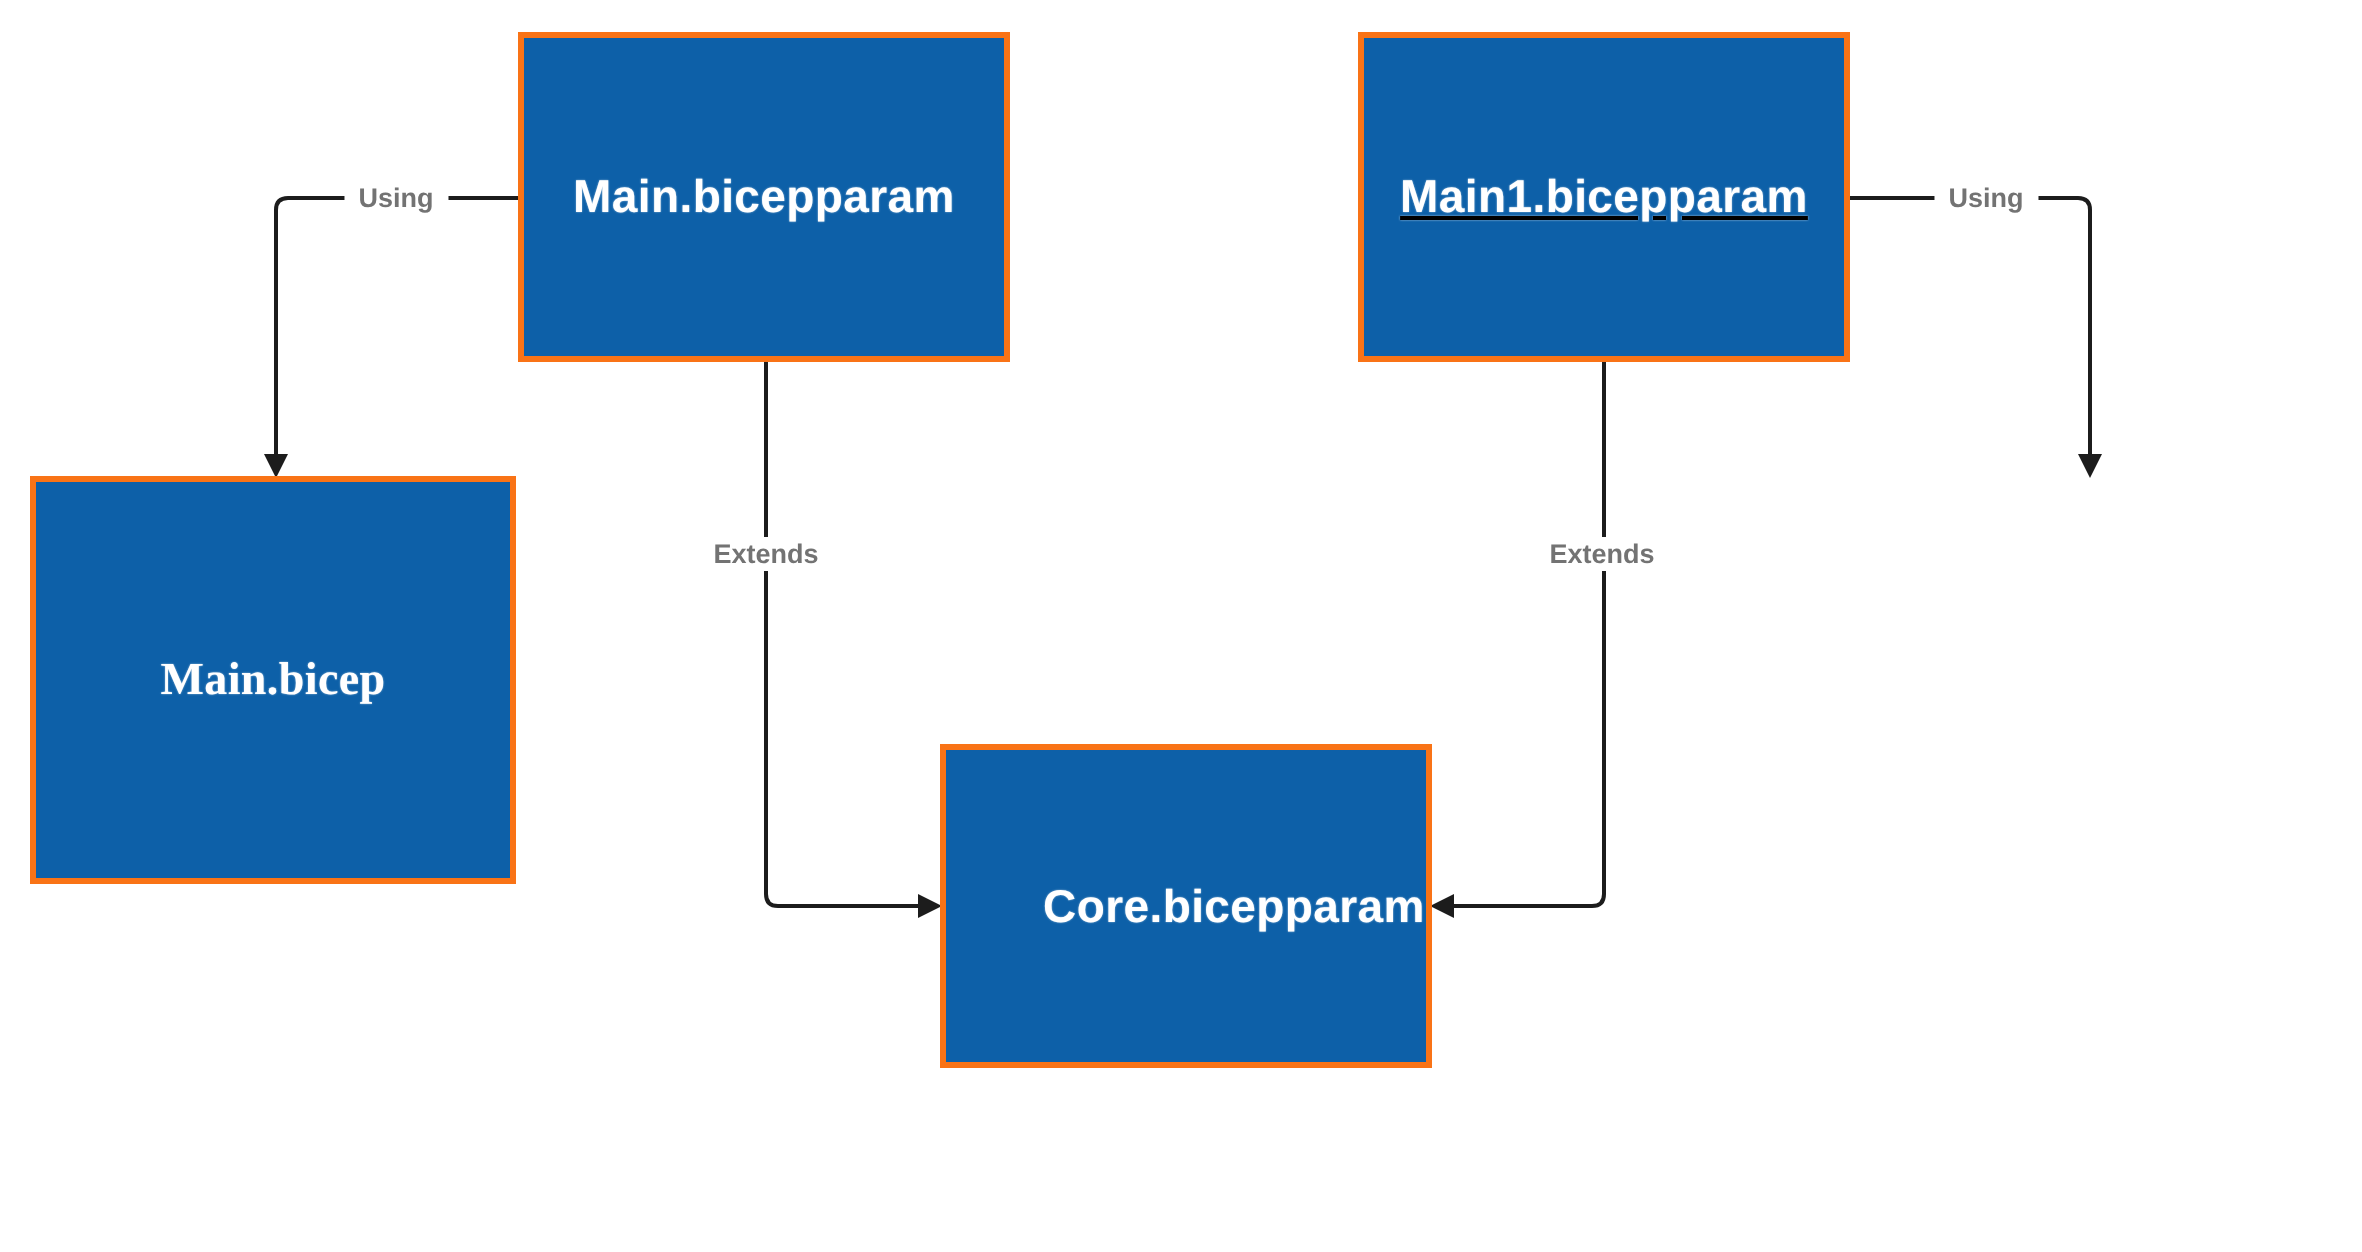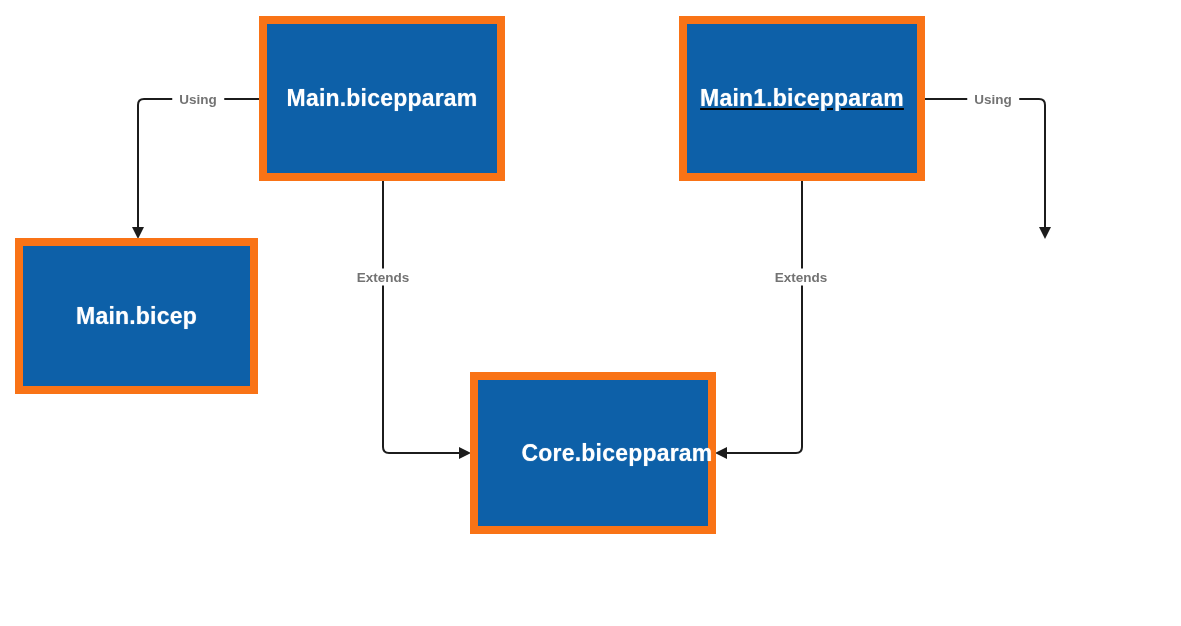--- a/index.html
+++ b/index.html
@@ -18,38 +18,38 @@
   svg.edge-layer {
     position: absolute;
     left: 0;
     top: 0;
     width: 1181px;
     height: 626px;
   }
   .node {
     position: absolute;
     background: #0d60a8;
-    border: 8px solid #f97316;
+    border: 3px solid #f97316;
     box-sizing: border-box;
     display: flex;
     align-items: center;
     justify-content: center;
     text-align: center;
   }
   .node .node-label {
     color: #ffffff;
     font-weight: 700;
     font-size: 23px;
     letter-spacing: 0.2px;
     text-shadow: 0 0 1px rgba(255,255,255,0.6);
     white-space: nowrap;
   }
   .node-main-bicepparam  { left: 259px; top: 16px;  width: 246px; height: 165px; }
   .node-main1-bicepparam { left: 679px; top: 16px;  width: 246px; height: 165px; text-decoration: underline; }
-  .node-main-bicep       { left: 15px;  top: 238px; width: 243px; height: 156px; }
+  .node-main-bicep       { left: 15px;  top: 238px; width: 243px; height: 204px; font-family: Liberation Serif, serif; }
   .node-main1-bicep      { left: 923px; top: 238px; width: 244px; height: 164px; }
   .node-core-bicepparam  { left: 470px; top: 372px; width: 246px; height: 162px; padding-left: 48px; }
 
   .edge-label {
     position: absolute;
     transform: translate(-50%, -50%);
     background: #ffffff;
     color: #737373;
     font-weight: 700;
     font-size: 13.5px;

